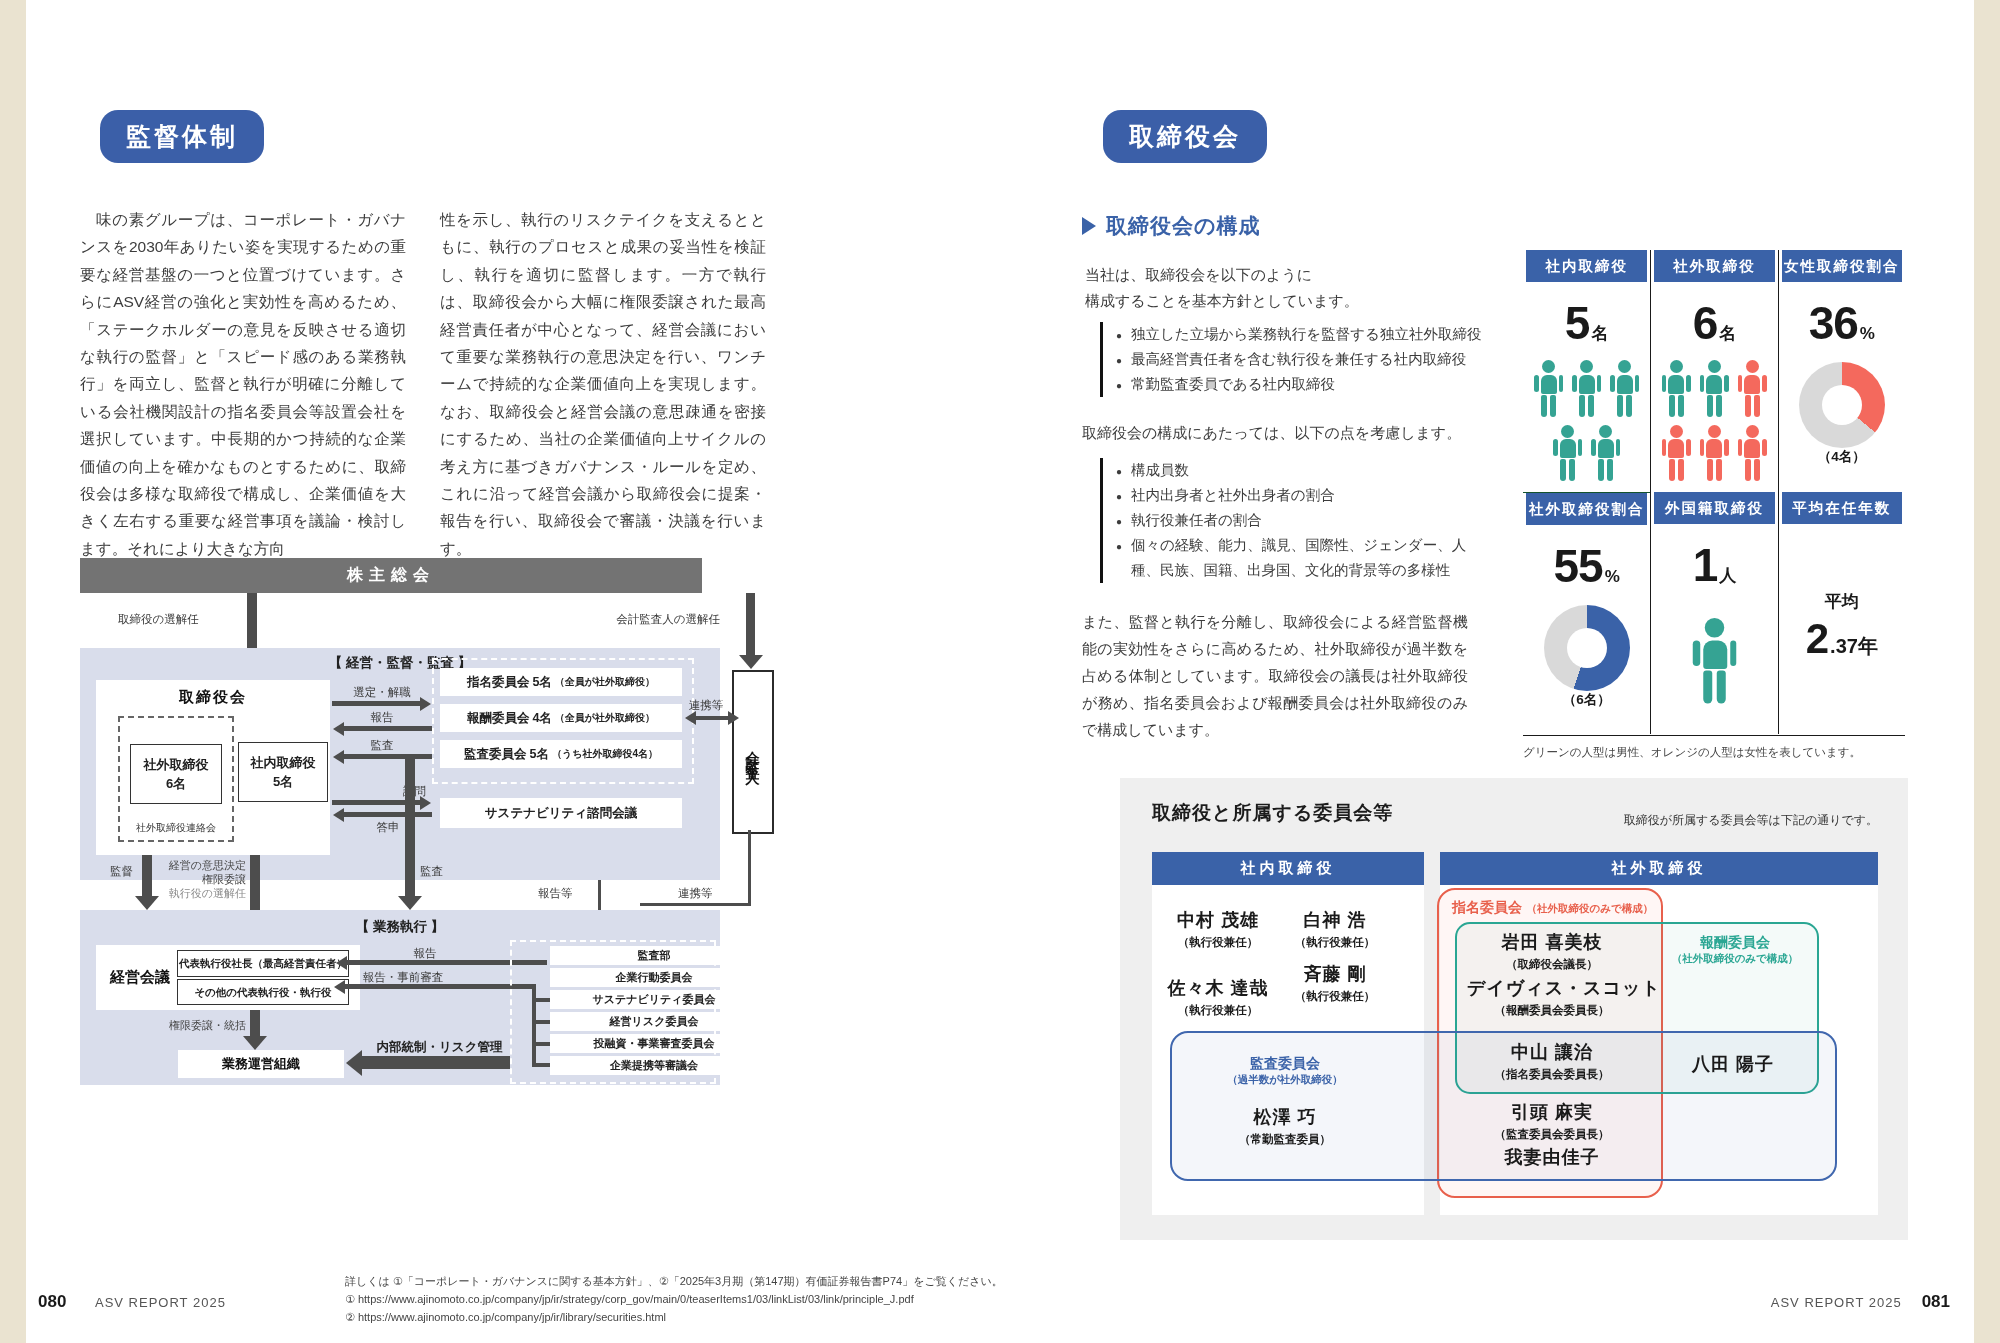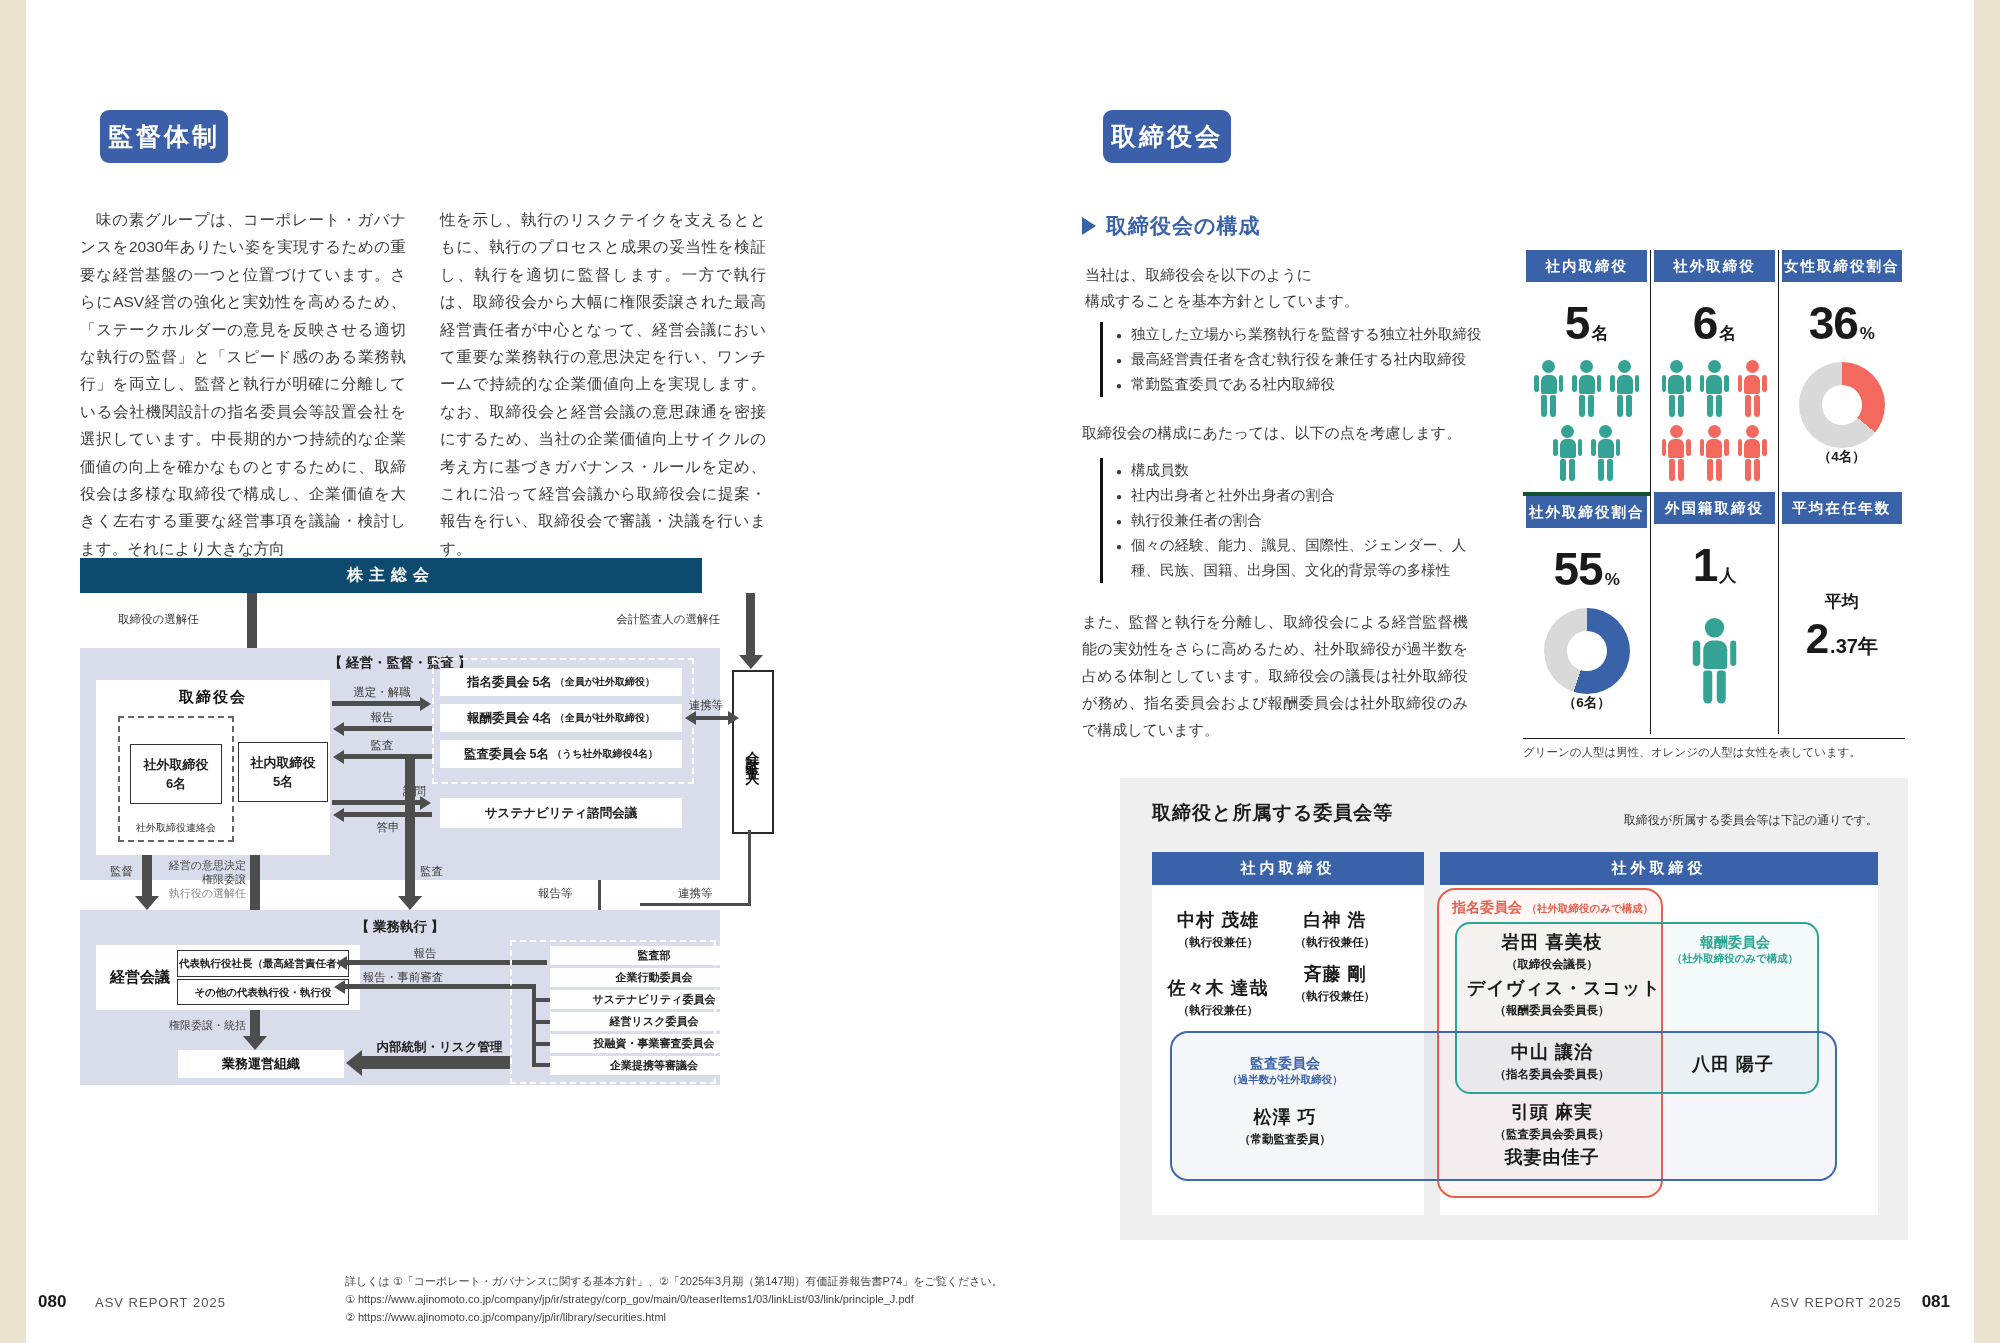--- a/index.html
+++ b/index.html
@@ -7,28 +7,28 @@
     position:relative; width:2000px; height:1343px; background:#ffffff;
     font-family:"Liberation Sans","DejaVu Sans",sans-serif; color:#3a3a3a;
     overflow:hidden;
   }
   .abs{position:absolute;}
   
   .edge{position:absolute;top:0;width:26px;height:1343px;background:#eae3d0;}
   
   .pill{
     position:absolute; background:#3b5fa8; color:#fff; font-weight:bold;
-    font-size:25px; letter-spacing:3px; padding:10px 8px; border-radius:9px;
+    font-size:25px; letter-spacing:3px; padding:10px 26px; border-radius:18px;
   }
   
   .copy{position:absolute; width:326px; font-size:15.5px; line-height:27.4px; text-align:justify; color:#3c3c3c;}
   .cap{position:absolute; font-size:15px; font-weight:bold; color:#1f1f1f;margin-top:48px;}
   
   .diagram{position:absolute; left:80px; top:558px; width:690px; height:527px;}
-  .d-bar{position:absolute; left:0; top:0; width:622px; height:35px; background:#0c4a6e;
+  .d-bar{position:absolute; left:0; top:0; width:622px; height:35px; background:#737373;
          color:#fff; font-weight:bold; font-size:16px; letter-spacing:6px;
          display:flex; align-items:center; justify-content:center;text-align:center;}
   .lav{position:absolute; background:#d9ddeb;}
   .d-label{position:absolute; font-size:11.5px; color:#3a3a3a; white-space:nowrap;}
   .sect{position:absolute; font-size:13.5px; font-weight:bold; color:#222; text-align:center;}
   .wbox{position:absolute; background:#fff;}
   .bdr{border:1.5px solid #333; background:#fff; display:flex; flex-direction:column;
        align-items:center; justify-content:center; font-size:13px; font-weight:bold; color:#222; line-height:19px;}
   .cmte{position:absolute; left:360px; width:242px; height:28px; background:#fff;
         display:flex; align-items:center; justify-content:center; gap:3px;
@@ -370,21 +370,21 @@
   </div>
   <div class="scell bl">
     <div class="shead">女性取締役割合</div>
     <div class="sval">
         <span class="big">36</span>
         <span class="unit">%</span>
       </div>
     <div class="donut" style="background: conic-gradient(rgb(244, 105, 93) 0deg, rgb(244, 105, 93) 36%, rgb(217, 217, 217) 36%, rgb(217, 217, 217) 100%);"></div>
     <div class="snote">（4名）</div>
   </div>
-  <div class="scell" style="border-top:4px solid #14532d;">
+  <div class="scell" style="border-top:1px solid #14532d;">
     <div class="shead">社外取締役割合</div>
     <div class="sval">
         <span class="big">55</span>
         <span class="unit">%</span>
       </div>
     <div class="donut" style="background: conic-gradient(rgb(58, 98, 168) 0deg, rgb(58, 98, 168) 55%, rgb(217, 217, 217) 55%, rgb(217, 217, 217) 100%);"></div>
     <div class="snote">（6名）</div>
   </div>
   <div class="scell bl">
     <div class="shead">外国籍取締役</div>

